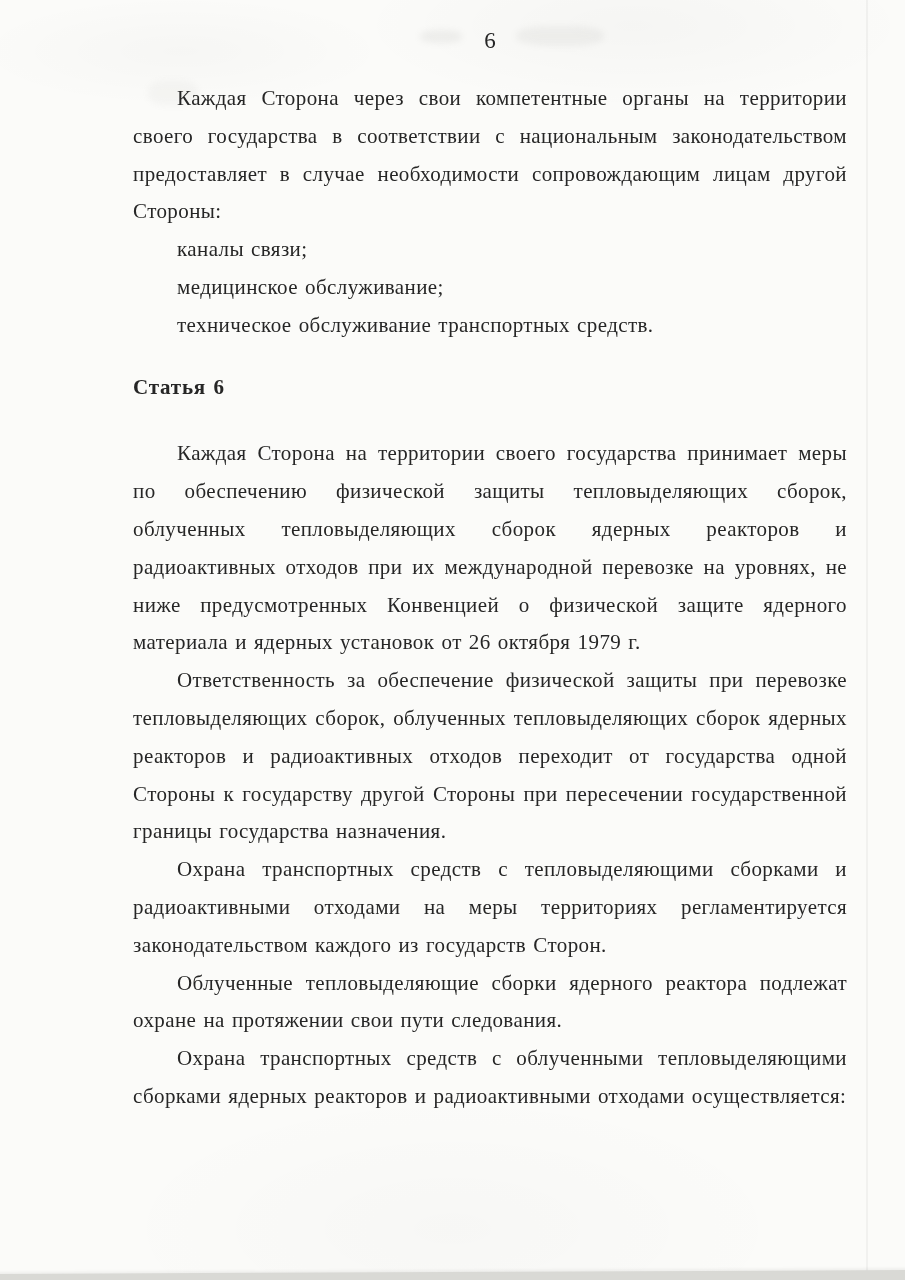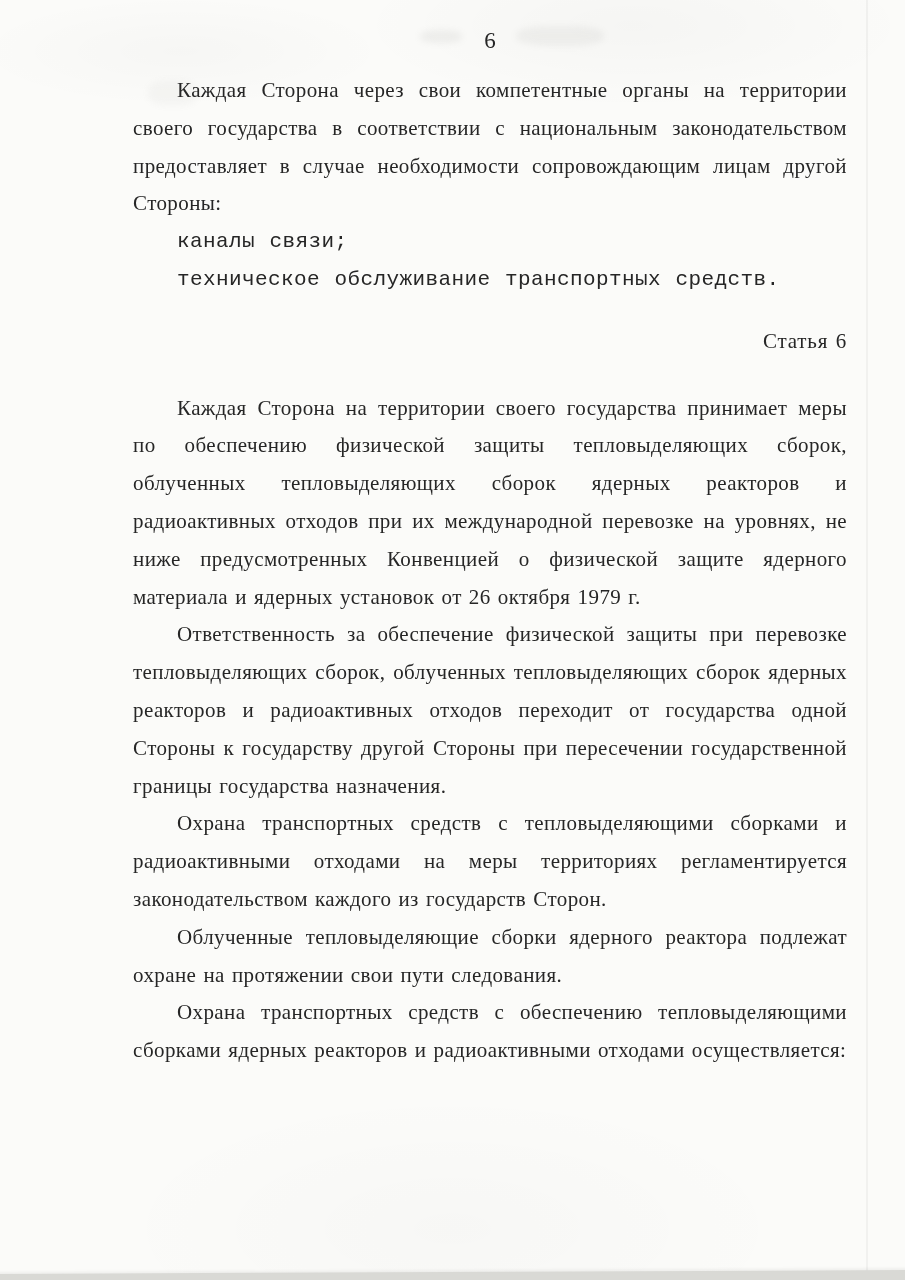--- a/index.html
+++ b/index.html
@@ -34,42 +34,41 @@
     width: 714px;
     margin-left: 133px;
     text-align: center;
     margin-top: 28px;
     font-size: 23px;
     line-height: 26px;
   }
   .content {
     position: absolute;
     left: 133px;
-    top: 72px;
+    top: 80px;
     width: 714px;
     font-size: 21px;
     line-height: 37.8px;
     letter-spacing: 0.4px;
     word-spacing: 1.5px;
   }
   .para {
     margin: 0;
     text-align: justify;
     text-indent: 44px;
   }
   .provision-line {
     margin: 0;
     padding-left: 44px;
     text-align: left;
-    font-family: Liberation Mono, monospace;
   }
   .article-heading {
     margin: 24px 0 29px 0;
-    text-align: right;
-    font-weight: normal;
+    text-align: left;
+    font-weight: bold;
     letter-spacing: 0.8px;
   }
   
   .smudge {
     position: absolute;
     background: #9a9a96;
     opacity: 0.12;
     filter: blur(3px);
     border-radius: 40%;
     pointer-events: none;
@@ -110,31 +109,32 @@
 
   <div class="pagenum-wrap">
     <span>6</span>
   </div>
 
   <div class="content">
 
     <p class="para">Каждая Сторона через свои компетентные органы на территории своего государства в соответствии с национальным законодательством предоставляет в случае необходимости сопровождающим лицам другой Стороны:</p>
 
     <p class="provision-line">каналы связи;</p>
+    <p class="provision-line">медицинское обслуживание;</p>
     <p class="provision-line">техническое обслуживание транспортных средств.</p>
 
     <h2 class="article-heading" style="font-size: 21px; line-height: 37.8px;">Статья 6</h2>
 
     <p class="para">Каждая Сторона на территории своего государства принимает меры по обеспечению физической защиты тепловыделяющих сборок, облученных тепловыделяющих сборок ядерных реакторов и радиоактивных отходов при их международной перевозке на уровнях, не ниже предусмотренных Конвенцией о физической защите ядерного материала и ядерных установок от 26 октября 1979 г.</p>
 
     <p class="para">Ответственность за обеспечение физической защиты при перевозке тепловыделяющих сборок, облученных тепловыделяющих сборок ядерных реакторов и радиоактивных отходов переходит от государства одной Стороны к государству другой Стороны при пересечении государственной границы государства назначения.</p>
 
     <p class="para">Охрана транспортных средств с тепловыделяющими сборками и радиоактивными отходами на меры территориях регламентируется законодательством каждого из государств Сторон.</p>
 
     <p class="para">Облученные тепловыделяющие сборки ядерного реактора подлежат охране на протяжении свои пути следования.</p>
 
-    <p class="para">Охрана транспортных средств с обеспечению тепловыделяющими сборками ядерных реакторов и радиоактивными отходами осуществляется:</p>
+    <p class="para">Охрана транспортных средств с облученными тепловыделяющими сборками ядерных реакторов и радиоактивными отходами осуществляется:</p>
 
   </div>
 
   <div class="bottom-band"></div>
 
 </div>
 
 </body></html>

